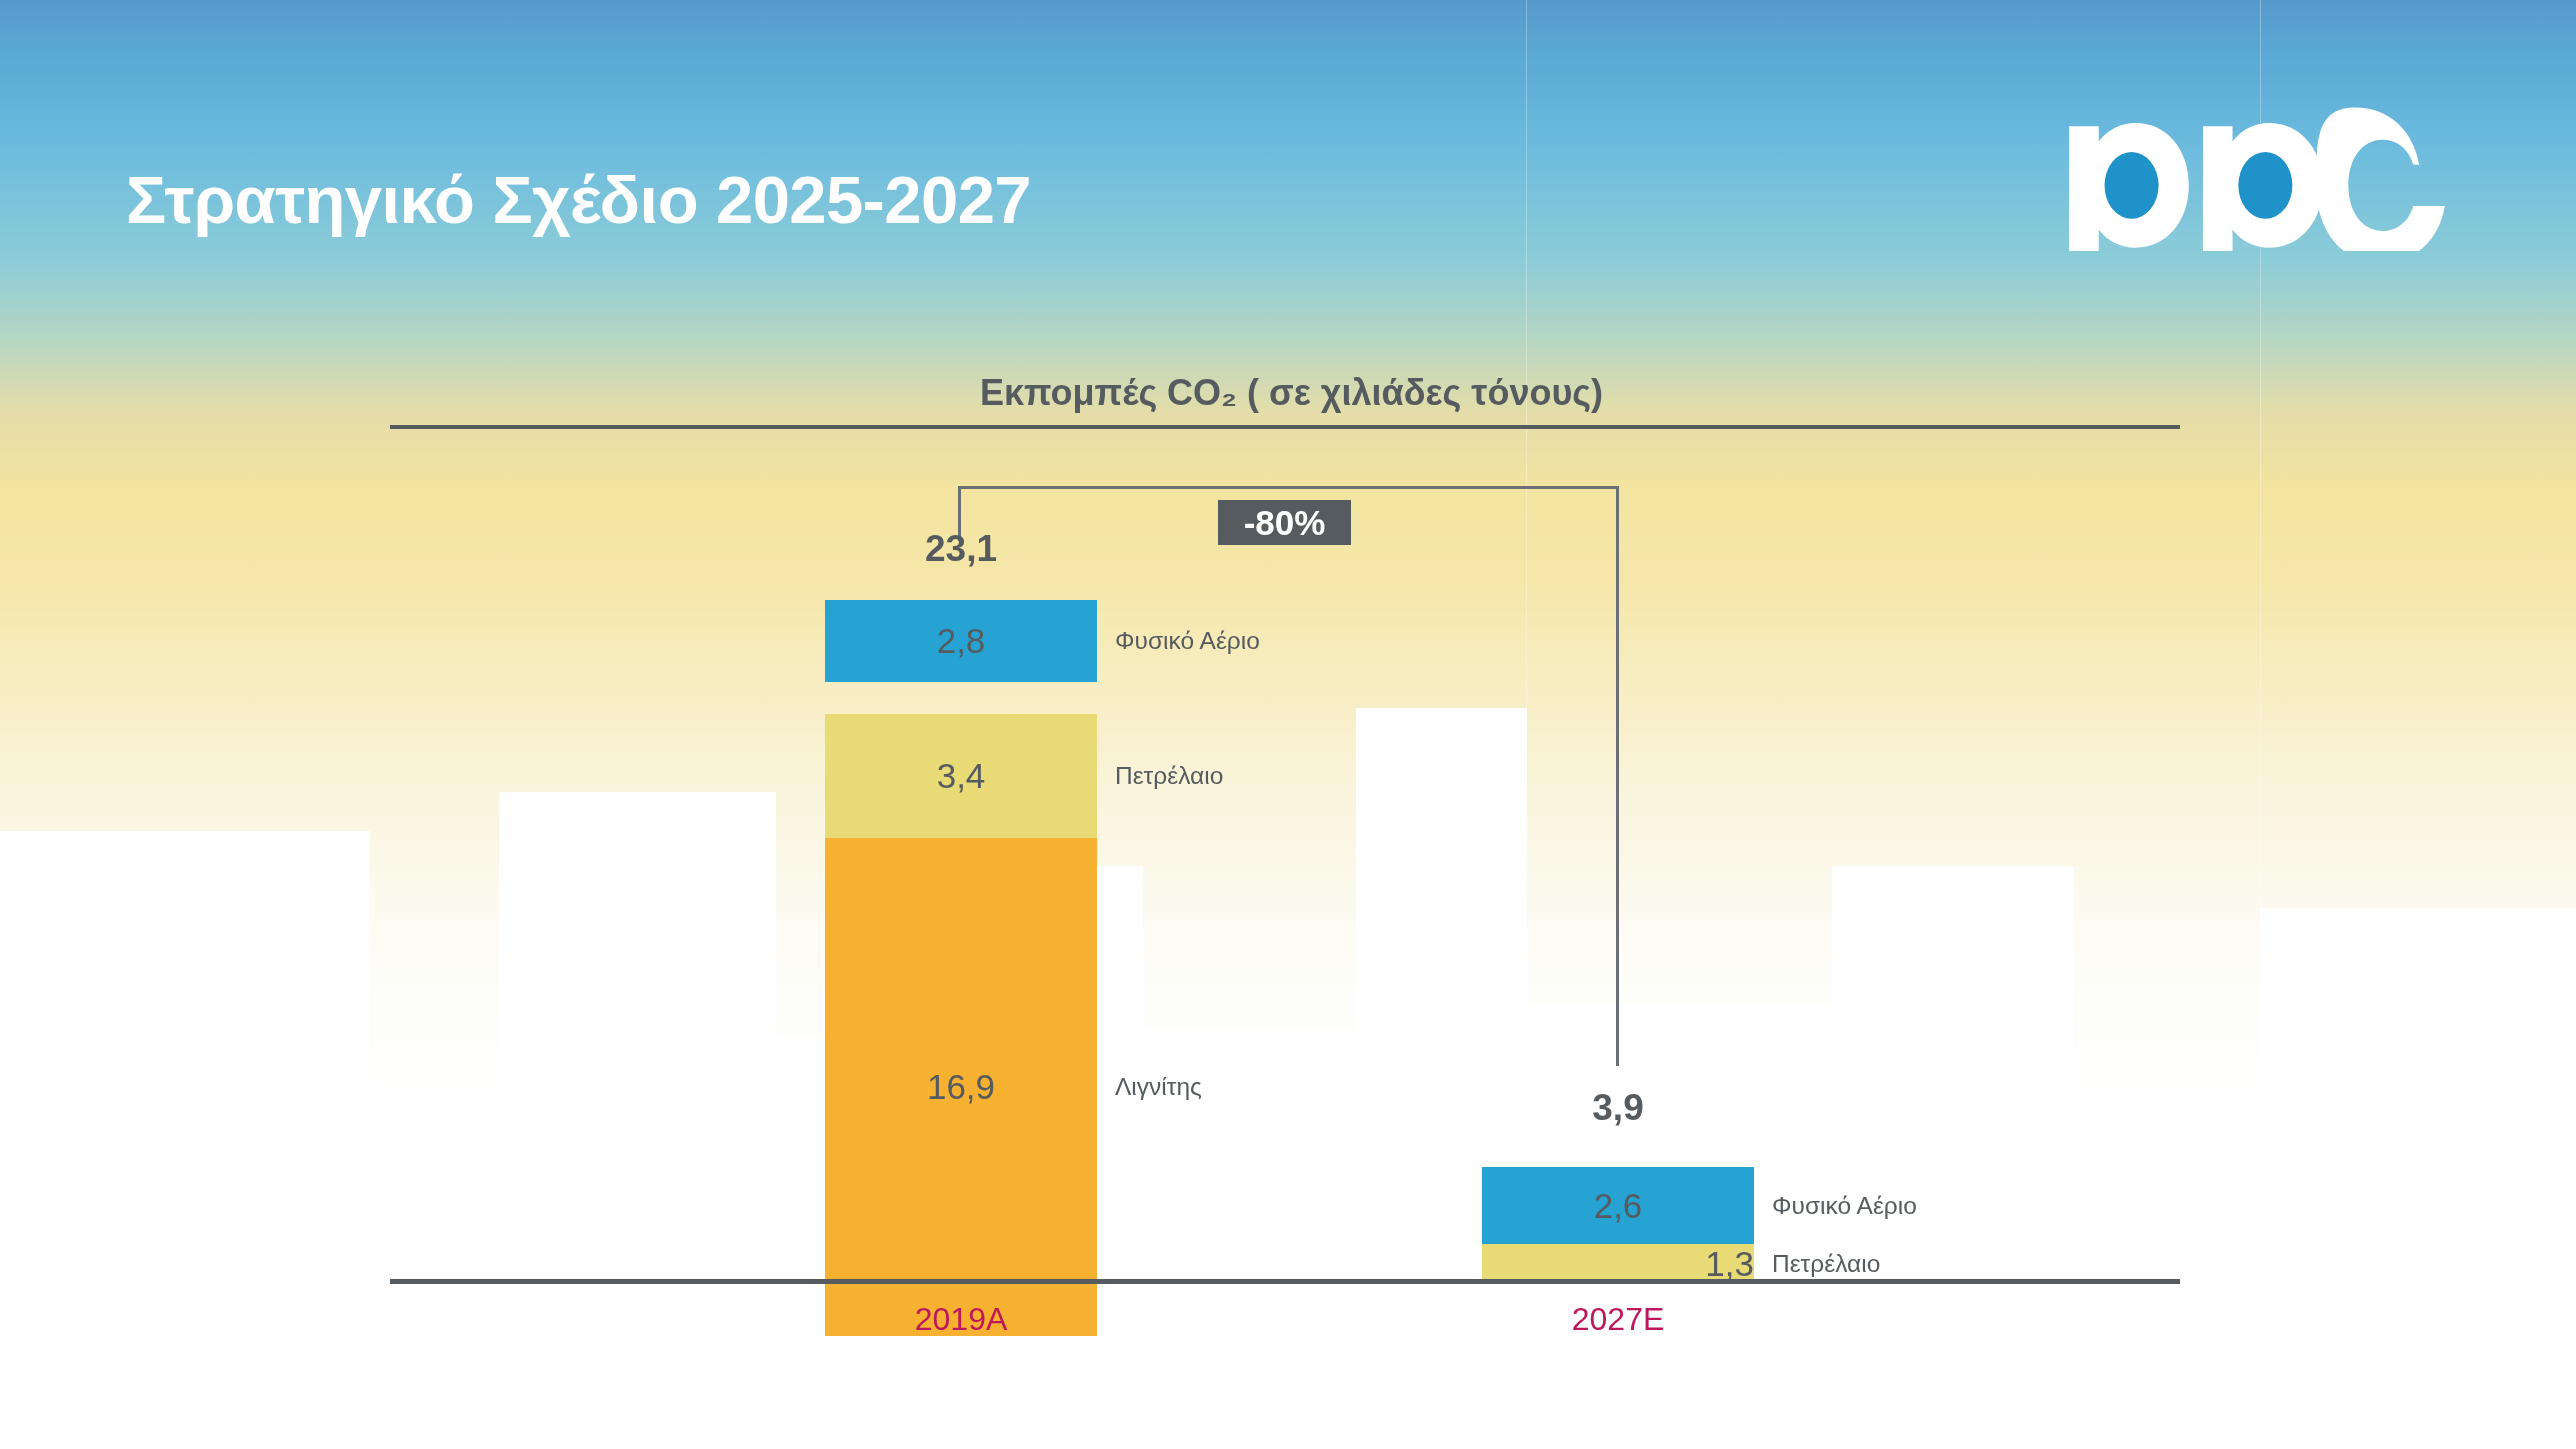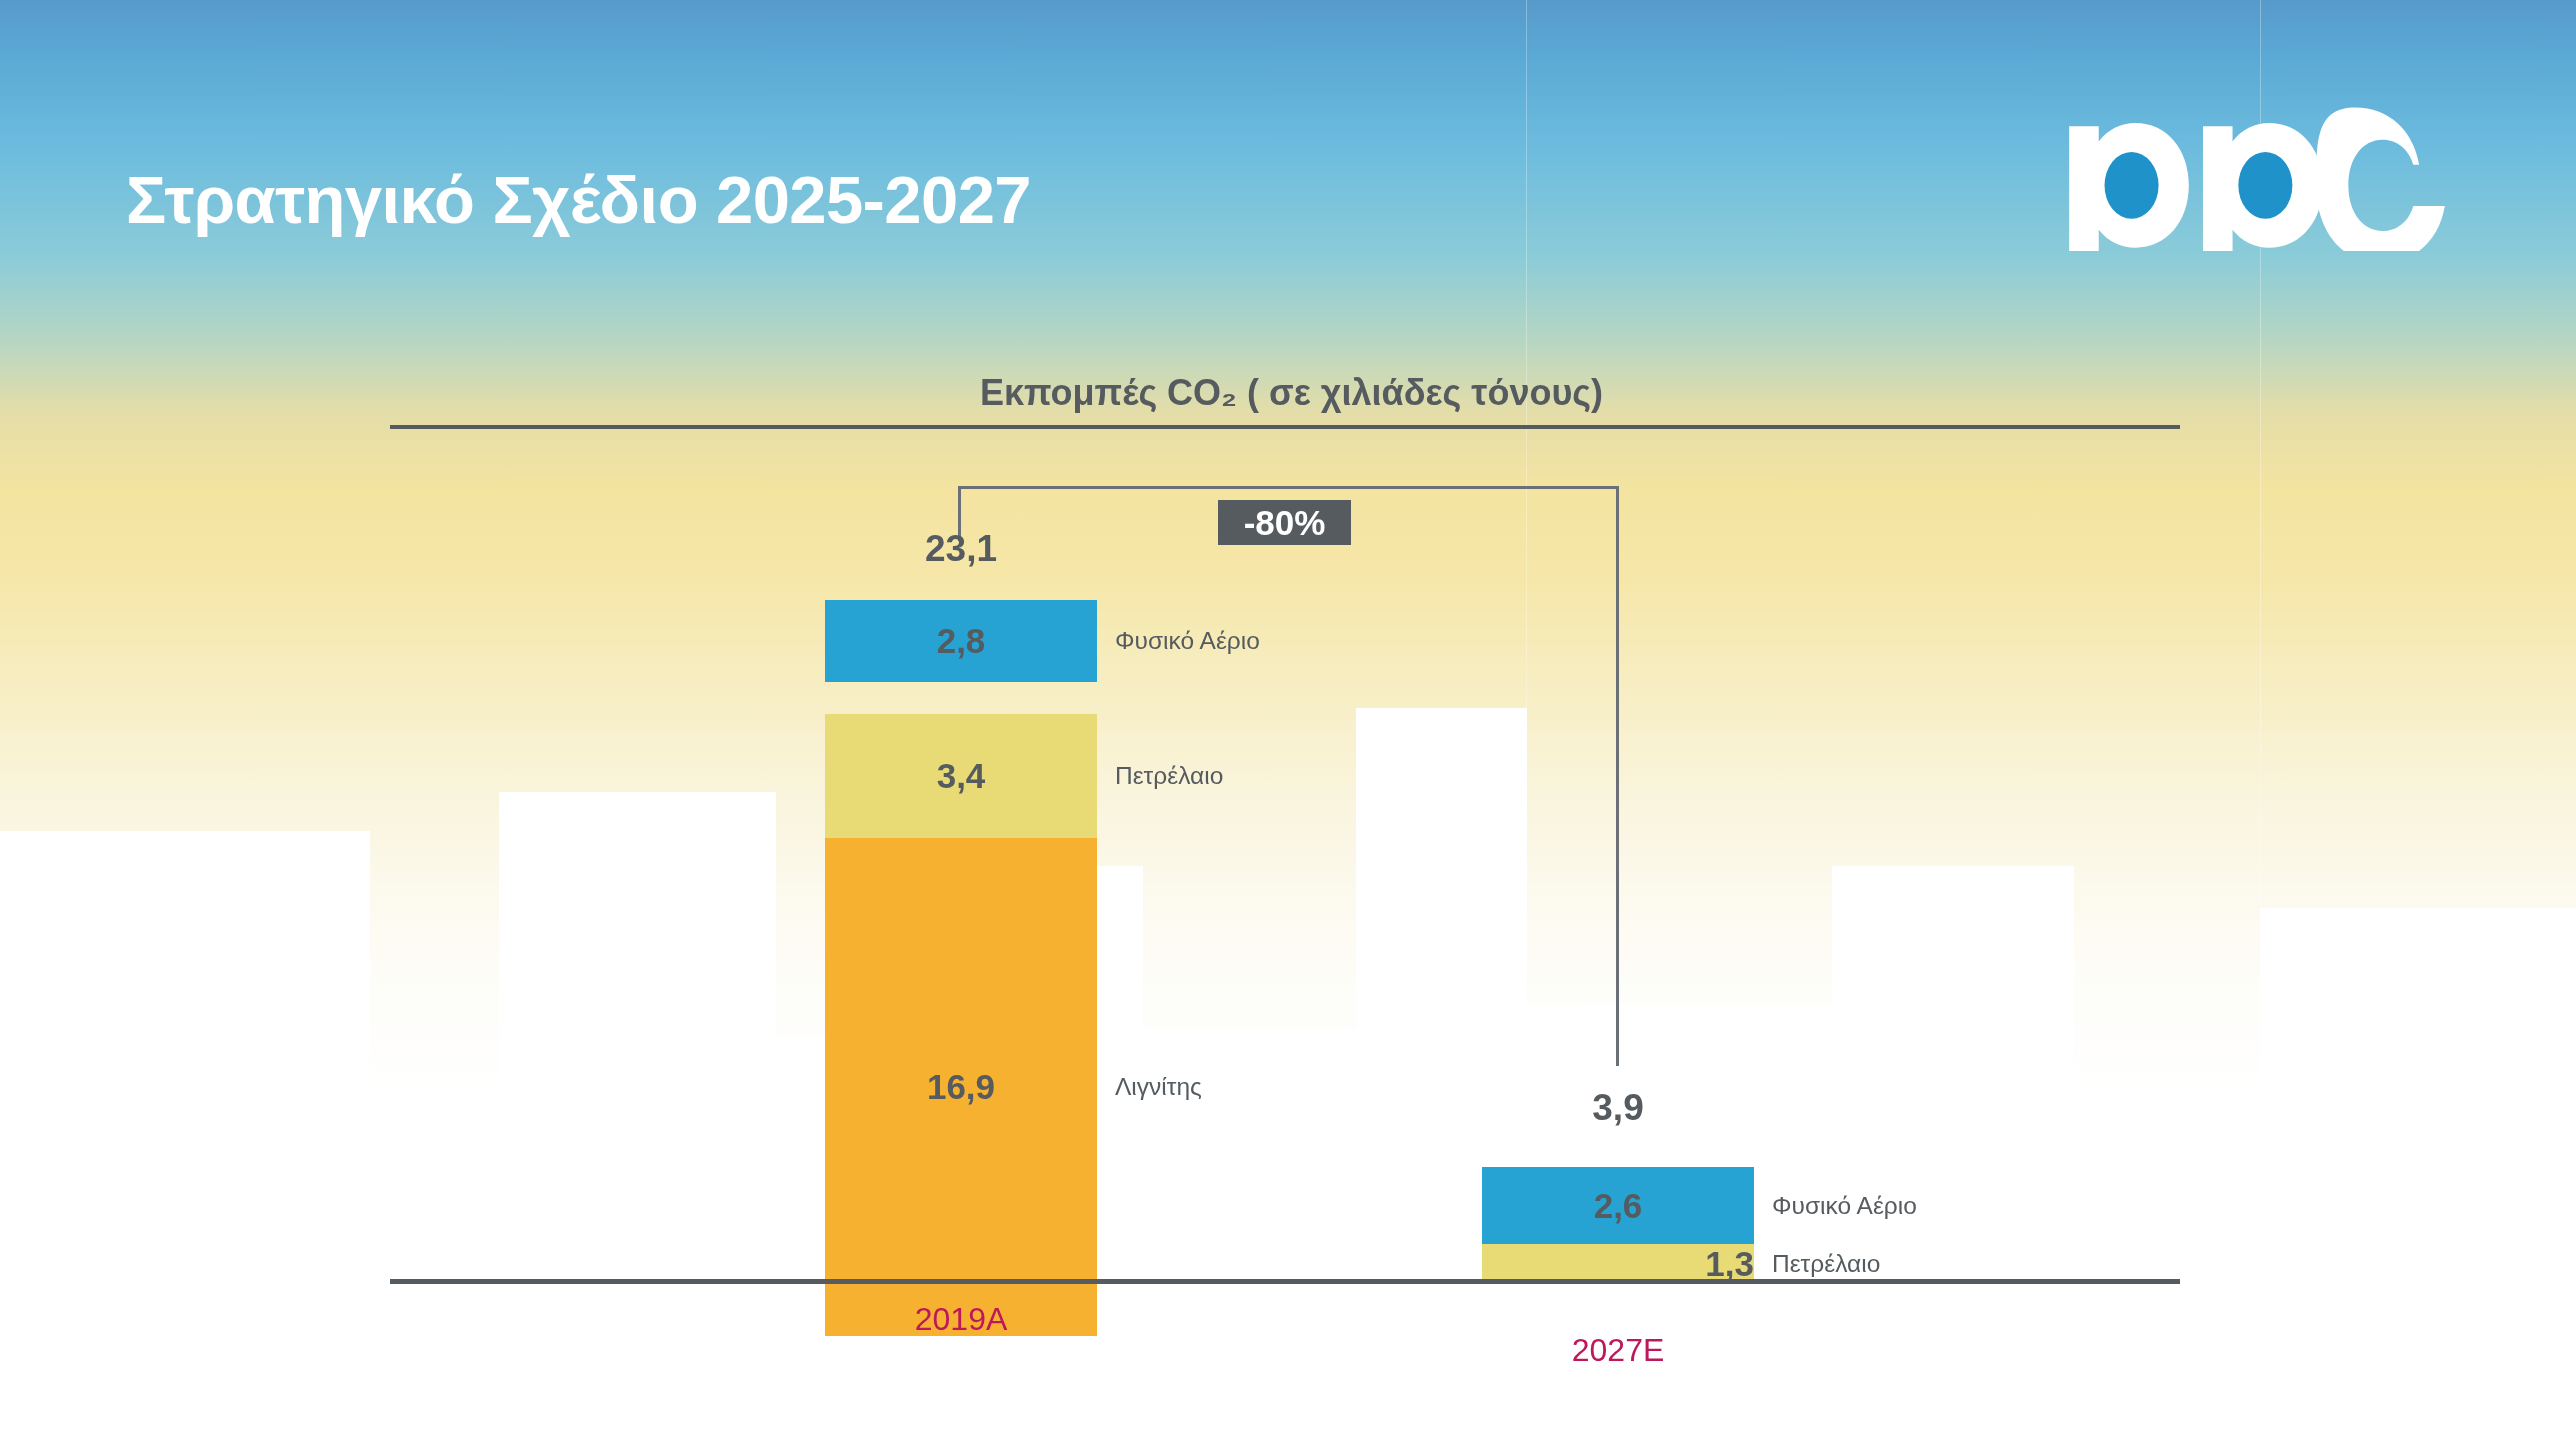--- a/index.html
+++ b/index.html
@@ -117,21 +117,21 @@
   }
 
   
   .bar-col { position:absolute; }
   .bar-stack { position:absolute; left:0; bottom:0; width:100%; }
   .seg {
     position:relative; width:100%;
     display:flex; align-items:center; justify-content:center;
   }
   .seg-value {
-    font-size:35px; font-weight:700; color:#555b5f;
+    font-size:35px; font-weight:400; color:#555b5f;
   }
   .seg-label {
     position:absolute; left:calc(100% + 18px); top:50%;
     transform:translateY(-50%);
     font-size:24.5px; font-weight:400; color:#555b5f;
     white-space:nowrap;
   }
   .bar-total {
     position:absolute; left:0; width:100%; text-align:center;
     font-size:37px; font-weight:700; color:#555b5f;
@@ -144,21 +144,21 @@
   
   #bar-col-2019a { left:825px; top:573px; width:272px; height:708px; }
   #bar-col-2019a .bar-total { top:-45px; }
   #bar-col-2019a .bar-stack { height:681px; }
   #bar-col-2019a .cat-label { top:728px; }
 
   
   #bar-col-2027e { left:1482px; top:1140px; width:272px; height:142px; }
   #bar-col-2027e .bar-total { top:-53px; }
   #bar-col-2027e .bar-stack { height:115px; }
-  #bar-col-2027e .cat-label { top:161px;margin-top:31px; }
+  #bar-col-2027e .cat-label { top:161px; }
 </style>
 </head>
 <body>
 
 <div id="bg-root">
   <div class="bg-grad"></div>
 
   <div class="band b1"></div>
   <div class="band b3"></div>
   <div class="band b4"></div>

